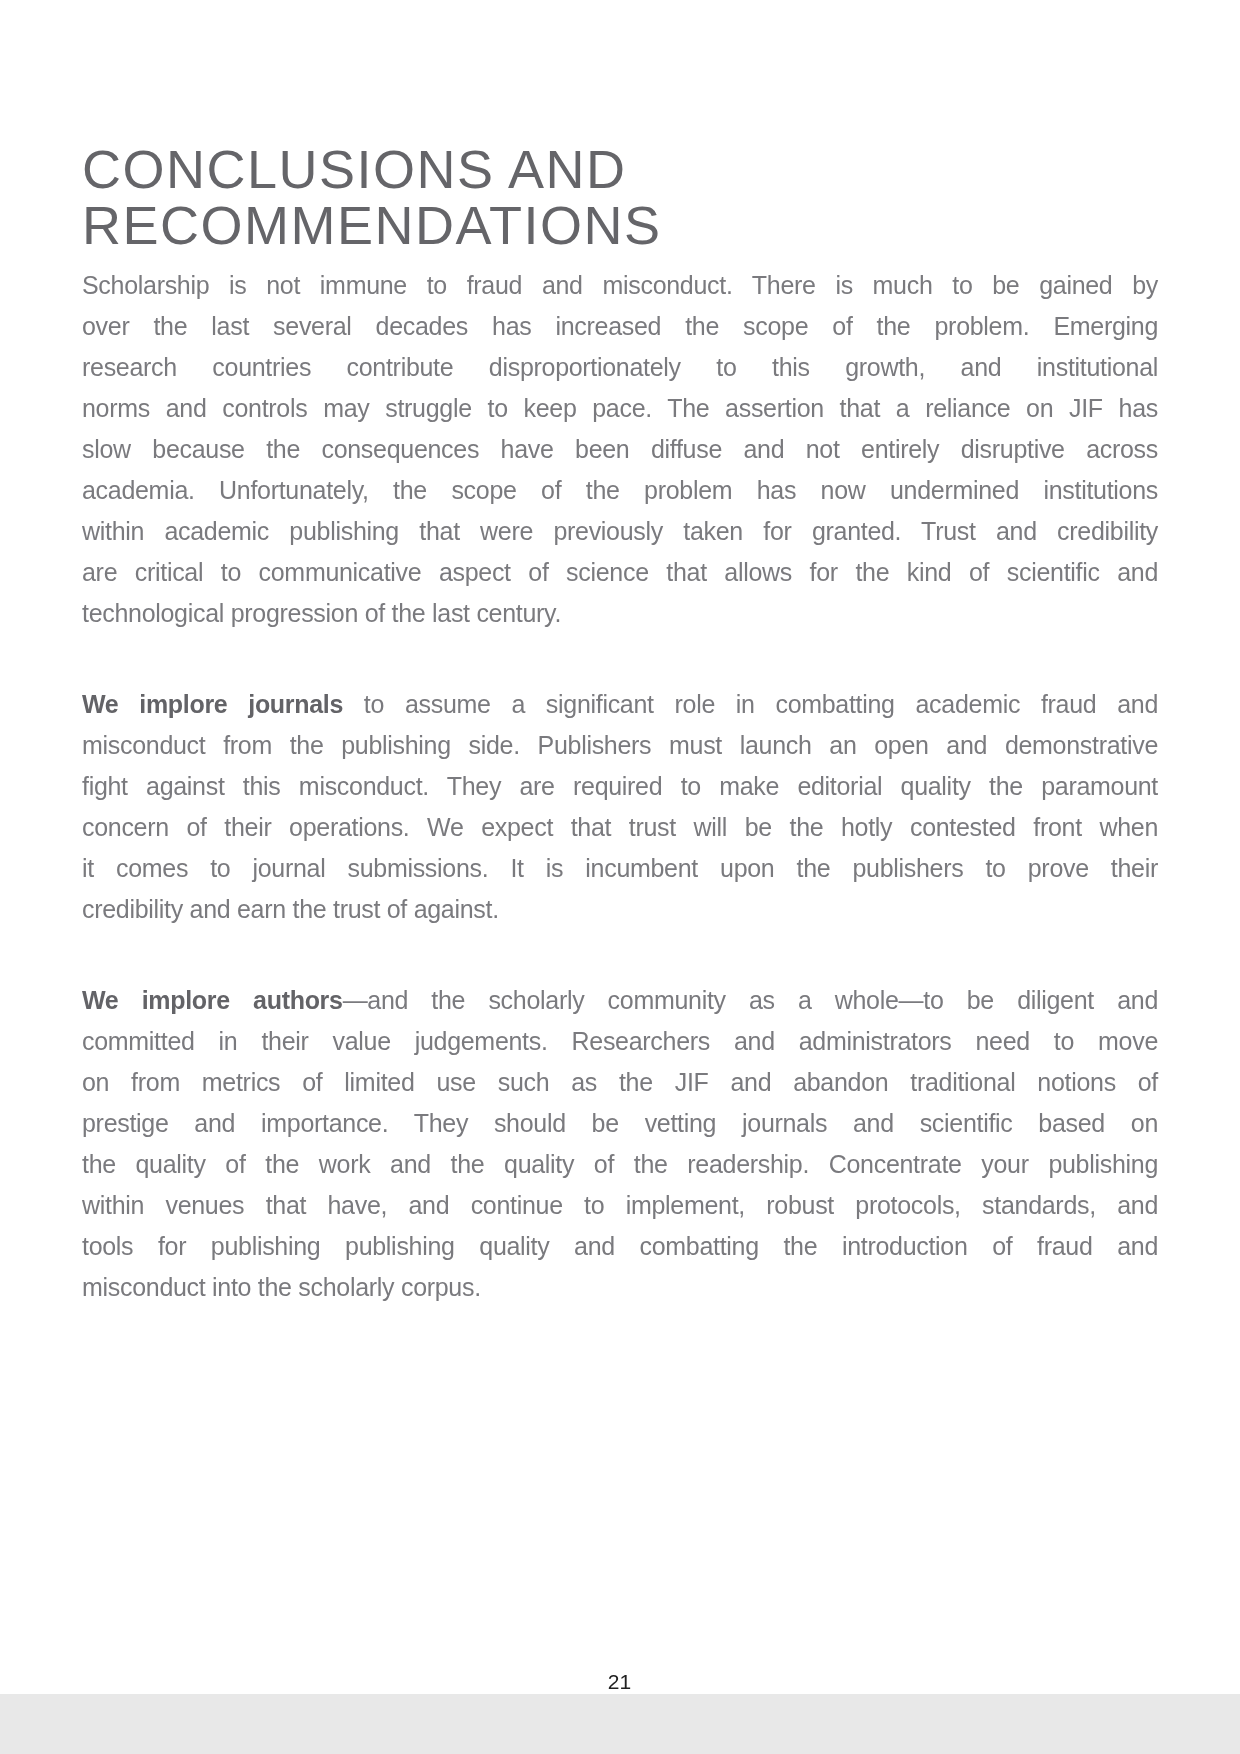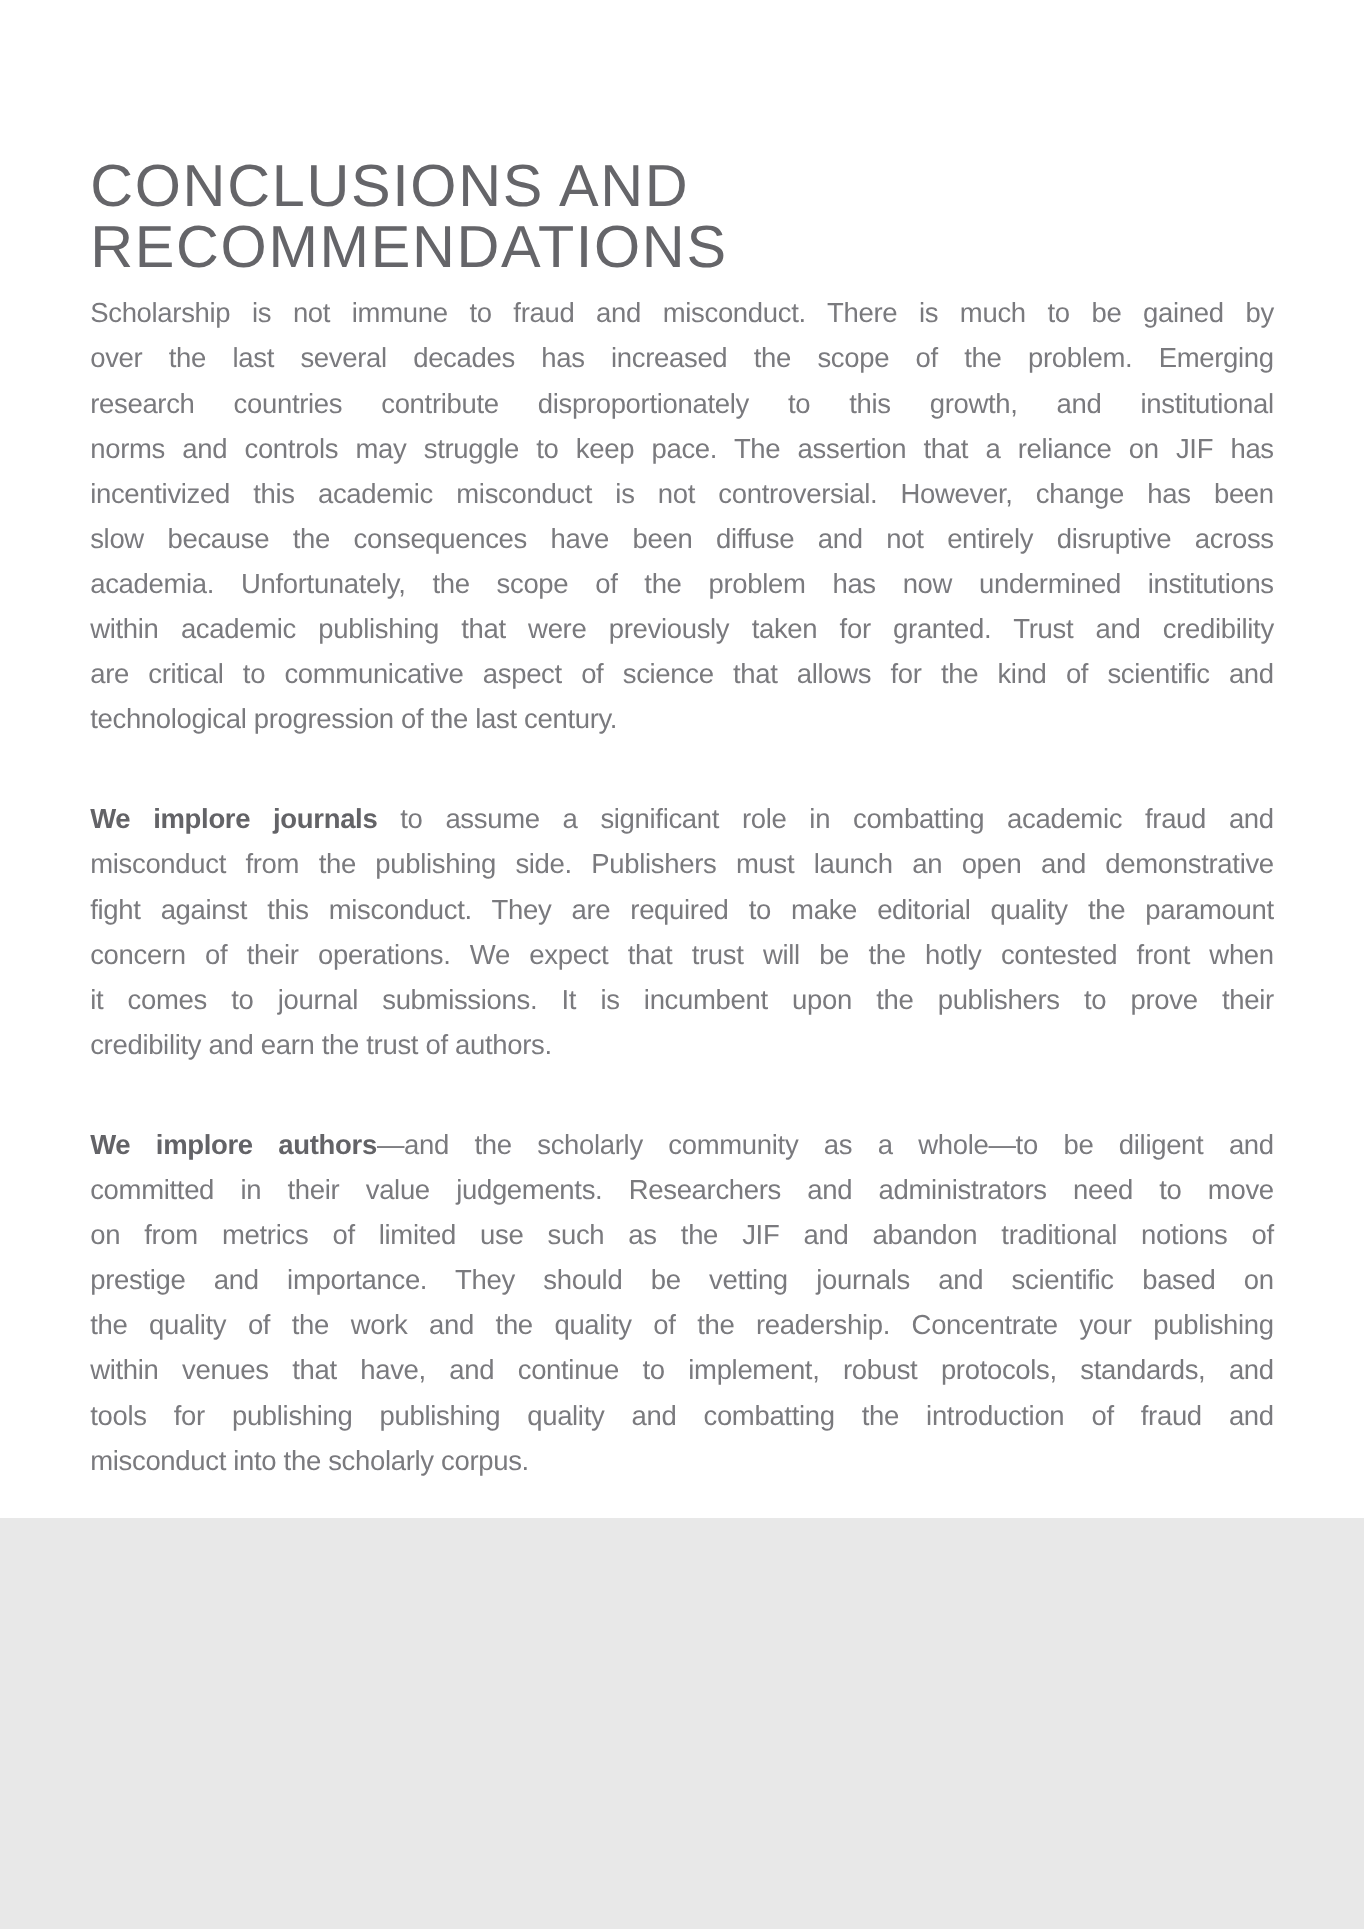--- a/index.html
+++ b/index.html
@@ -1,20 +1,20 @@
 <!DOCTYPE html>
 <html style="--bg-color: #ffffff; --title-color: #656569; --body-color: #7a7a7e; --lead-color: #636367; --pagenum-color: #212121;"><head>
 <meta charset="utf-8">
 <style>
   * { margin: 0; padding: 0; box-sizing: border-box; }
   html, body { background: #e8e8e8; }
   .page {
     position: relative;
     width: 1240px;
-    height: 1380px;
+    height: 1694px;
     margin: 0 auto;
     background: var(--bg-color, #ffffff);
     font-family: "Liberation Sans", sans-serif;
     overflow: hidden;
   }
   .content {
     padding: 141px 82px 0 82px;
   }
   .doc-title {
     font-size: 54px;
@@ -62,34 +62,33 @@
 
 <div class="page">
   <div class="content">
     <h1 class="doc-title">CONCLUSIONS AND RECOMMENDATIONS</h1>
     <div class="paragraphs">
         <div class="para">
           <div class="line">Scholarship is not immune to fraud and misconduct. There is much to be gained by</div>
           <div class="line">over the last several decades has increased the scope of the problem. Emerging</div>
           <div class="line">research countries contribute disproportionately to this growth, and institutional</div>
           <div class="line">norms and controls may struggle to keep pace. The assertion that a reliance on JIF has</div>
-          <div class="line">incentivized this academic misconduct is not controversial. However, change has been</div>
           <div class="line">slow because the consequences have been diffuse and not entirely disruptive across</div>
           <div class="line">academia. Unfortunately, the scope of the problem has now undermined institutions</div>
           <div class="line">within academic publishing that were previously taken for granted. Trust and credibility</div>
           <div class="line">are critical to communicative aspect of science that allows for the kind of scientific and</div>
           <div class="line last">technological progression of the last century.</div>
         </div>
         <div class="para">
           <div class="line"><strong>We implore journals</strong> to assume a significant role in combatting academic fraud and</div>
           <div class="line">misconduct from the publishing side. Publishers must launch an open and demonstrative</div>
           <div class="line">fight against this misconduct. They are required to make editorial quality the paramount</div>
           <div class="line">concern of their operations. We expect that trust will be the hotly contested front when</div>
           <div class="line">it comes to journal submissions. It is incumbent upon the publishers to prove their</div>
-          <div class="line last">credibility and earn the trust of authors.</div>
+          <div class="line last">credibility and earn the trust of against.</div>
         </div>
         <div class="para">
           <div class="line"><strong>We implore authors</strong>—and the scholarly community as a whole—to be diligent and</div>
           <div class="line">committed in their value judgements. Researchers and administrators need to move</div>
           <div class="line">on from metrics of limited use such as the JIF and abandon traditional notions of</div>
           <div class="line">prestige and importance. They should be vetting journals and scientific based on</div>
           <div class="line">the quality of the work and the quality of the readership. Concentrate your publishing</div>
           <div class="line">within venues that have, and continue to implement, robust protocols, standards, and</div>
           <div class="line">tools for publishing publishing quality and combatting the introduction of fraud and</div>
           <div class="line last">misconduct into the scholarly corpus.</div>

